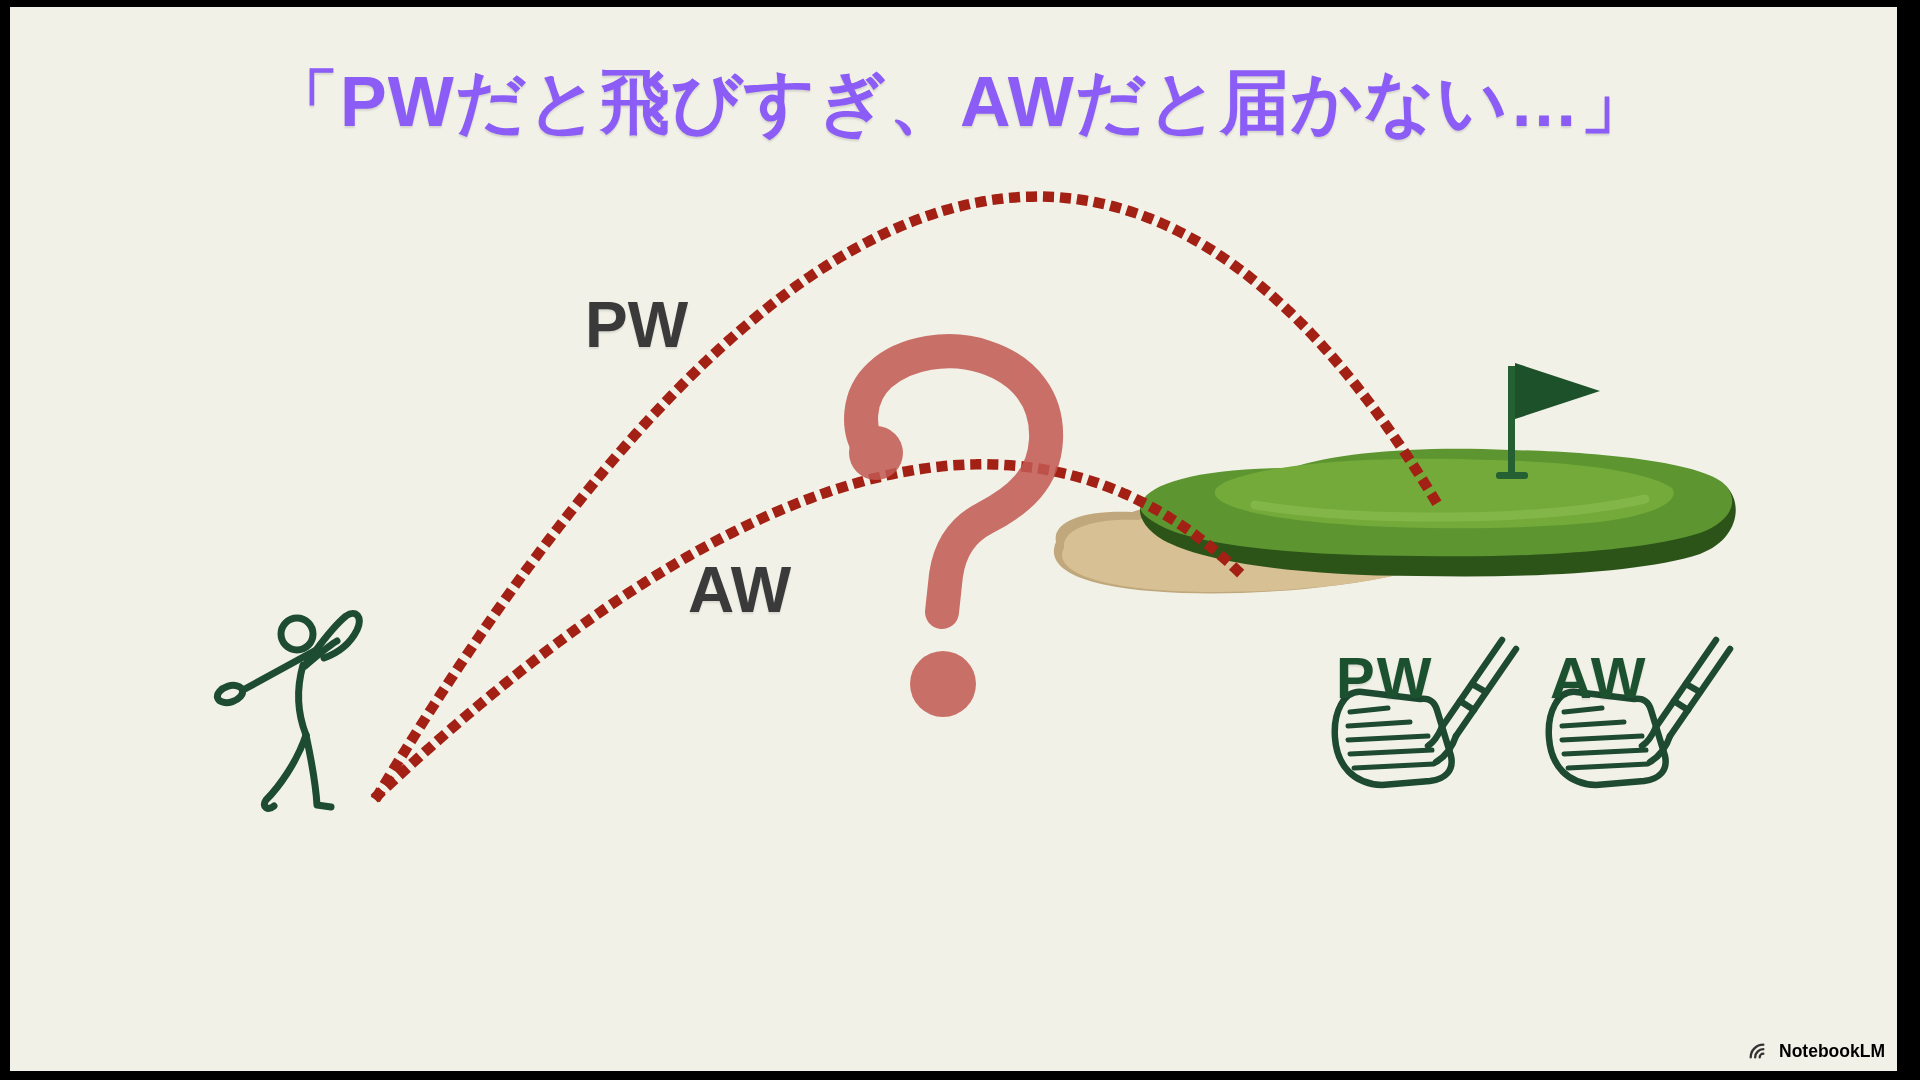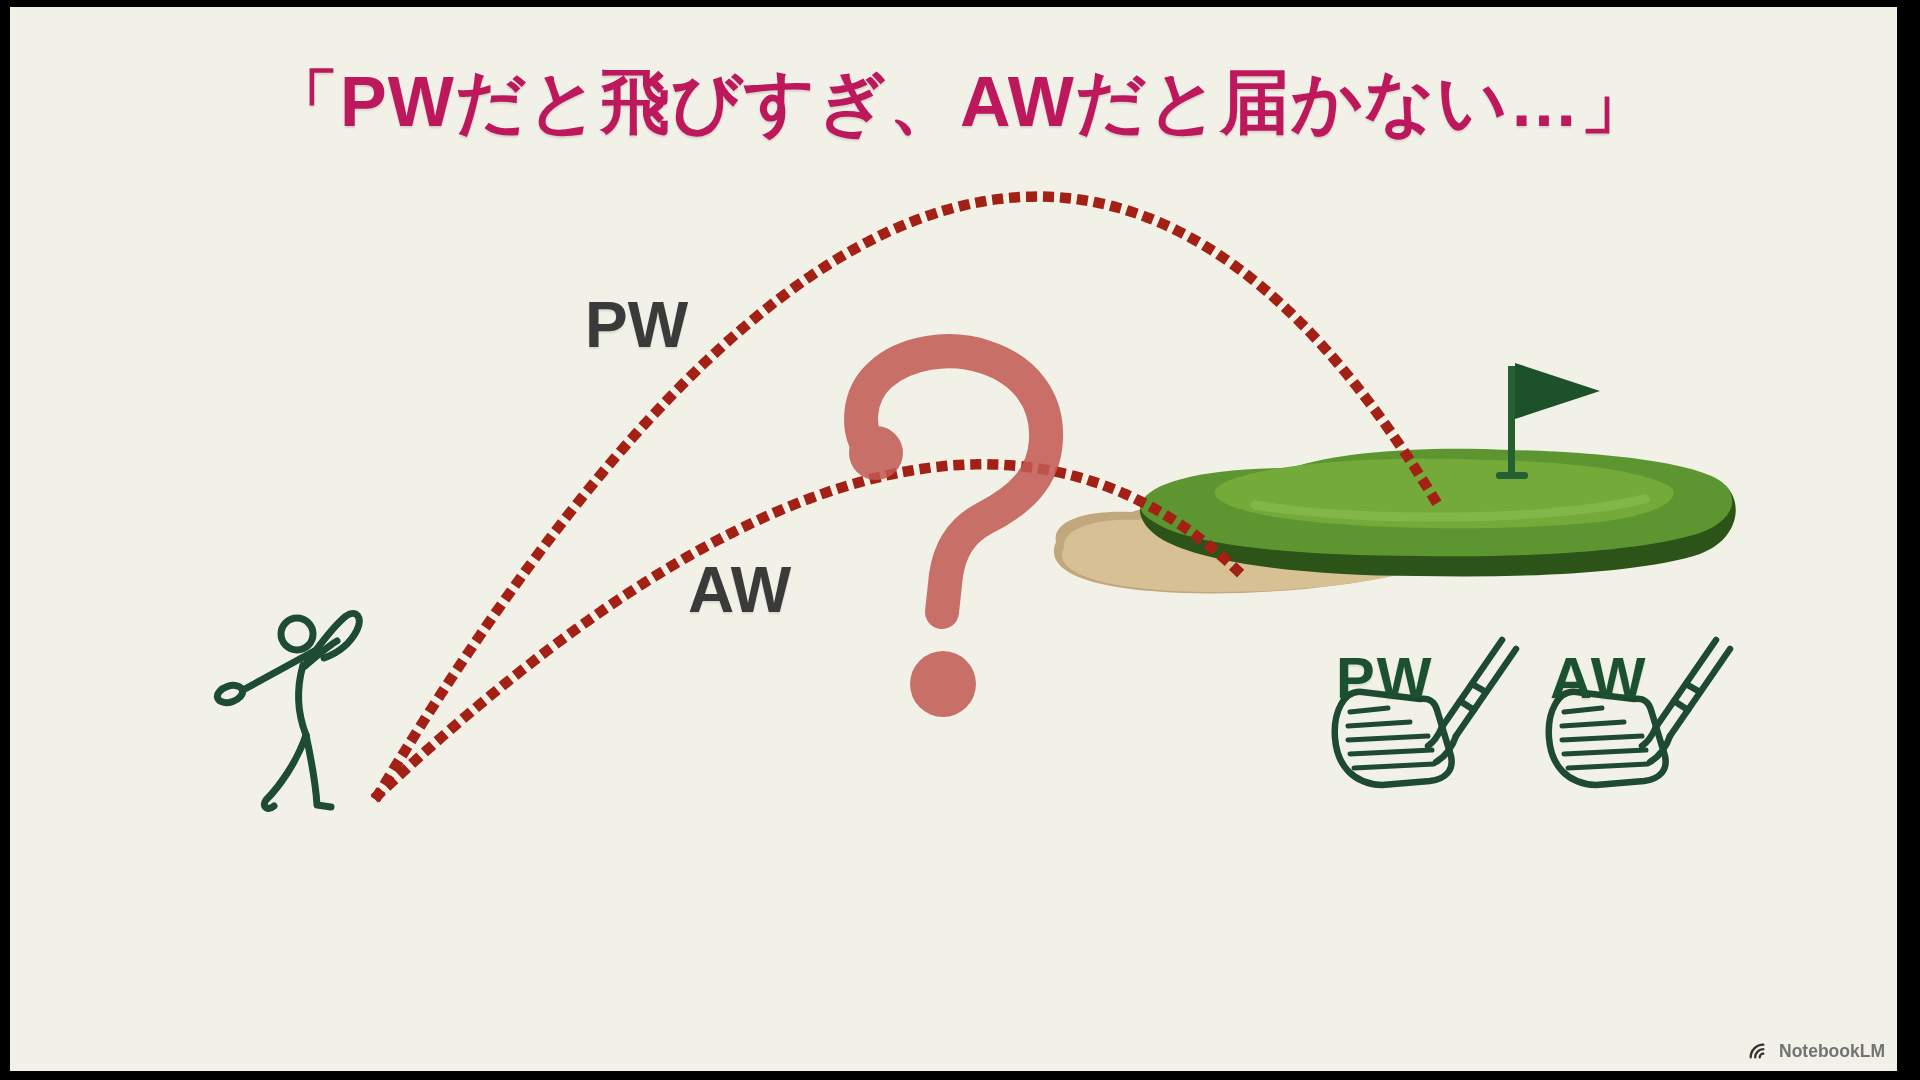--- a/index.html
+++ b/index.html
@@ -14,21 +14,21 @@
   }
   
   .bar{position:absolute;background:#000;}
   .bar.top{left:0;top:0;width:1920px;height:7px;}
   .bar.bottom{left:0;top:1071px;width:1920px;height:9px;}
   .bar.left{left:0;top:0;width:10px;height:1080px;}
   .bar.right{left:1897px;top:0;width:23px;height:1080px;}
 
   .title{
     position:absolute;left:0;top:56px;width:1920px;
-    text-align:center;font-size:70px;font-weight:800;color:#be185d;
+    text-align:center;font-size:70px;font-weight:800;color:#8b5cf6;
     letter-spacing:1px;text-shadow:0 2px 2px rgba(0,0,0,0.12);
   }
   .scene{position:absolute;left:0;top:0;}
   .traj-label{
     position:absolute;font-weight:800;color:#3a3a3a;font-size:64px;
     text-shadow:0 2px 2px rgba(0,0,0,0.10);
   }
   .traj-label.pw{left:585px;top:288px;}
   .traj-label.aw{left:688px;top:553px;}
 
@@ -42,21 +42,21 @@
   .club svg{position:absolute;left:0;top:0;}
 
   .footer{
     position:absolute;left:30px;top:868px;width:1790px;
     text-align:center;font-size:47px;line-height:76px;font-weight:600;
     color:#1f1f1f;text-shadow:0 1px 2px rgba(0,0,0,0.10);
   }
   .watermark{
     position:absolute;top:1039px;right:35px;height:24px;
     display:flex;align-items:center;gap:13px;
-    color:#737373;font-size:17.5px;font-weight:700;
+    color:#000000;font-size:17.5px;font-weight:700;
   }
 </style>
 </head>
 <body>
 
 <div class="stage">
 
   <div class="title">「PWだと飛びすぎ、AWだと届かない…」</div>
 
   <svg class="scene" width="1920" height="1080" viewBox="0 0 1920 1080">

